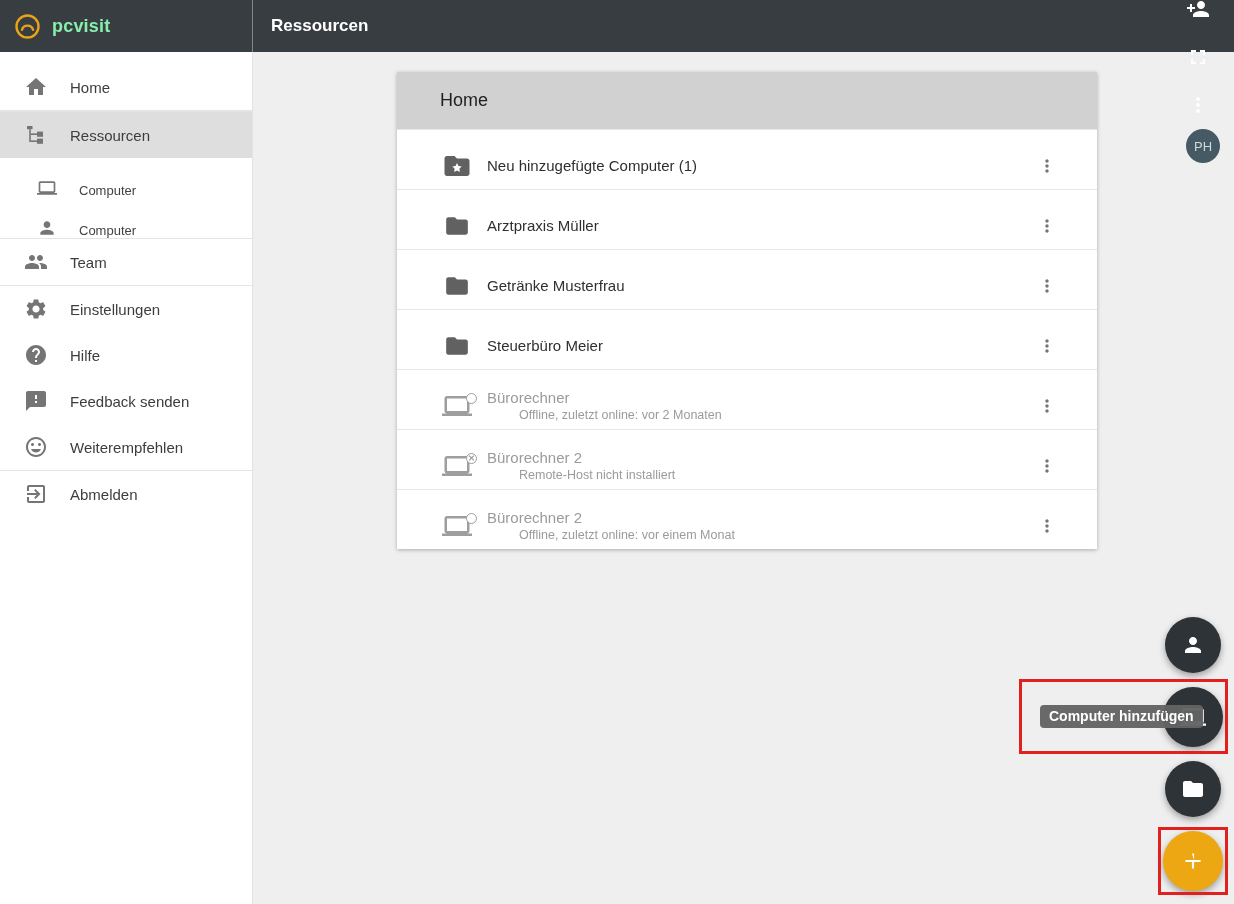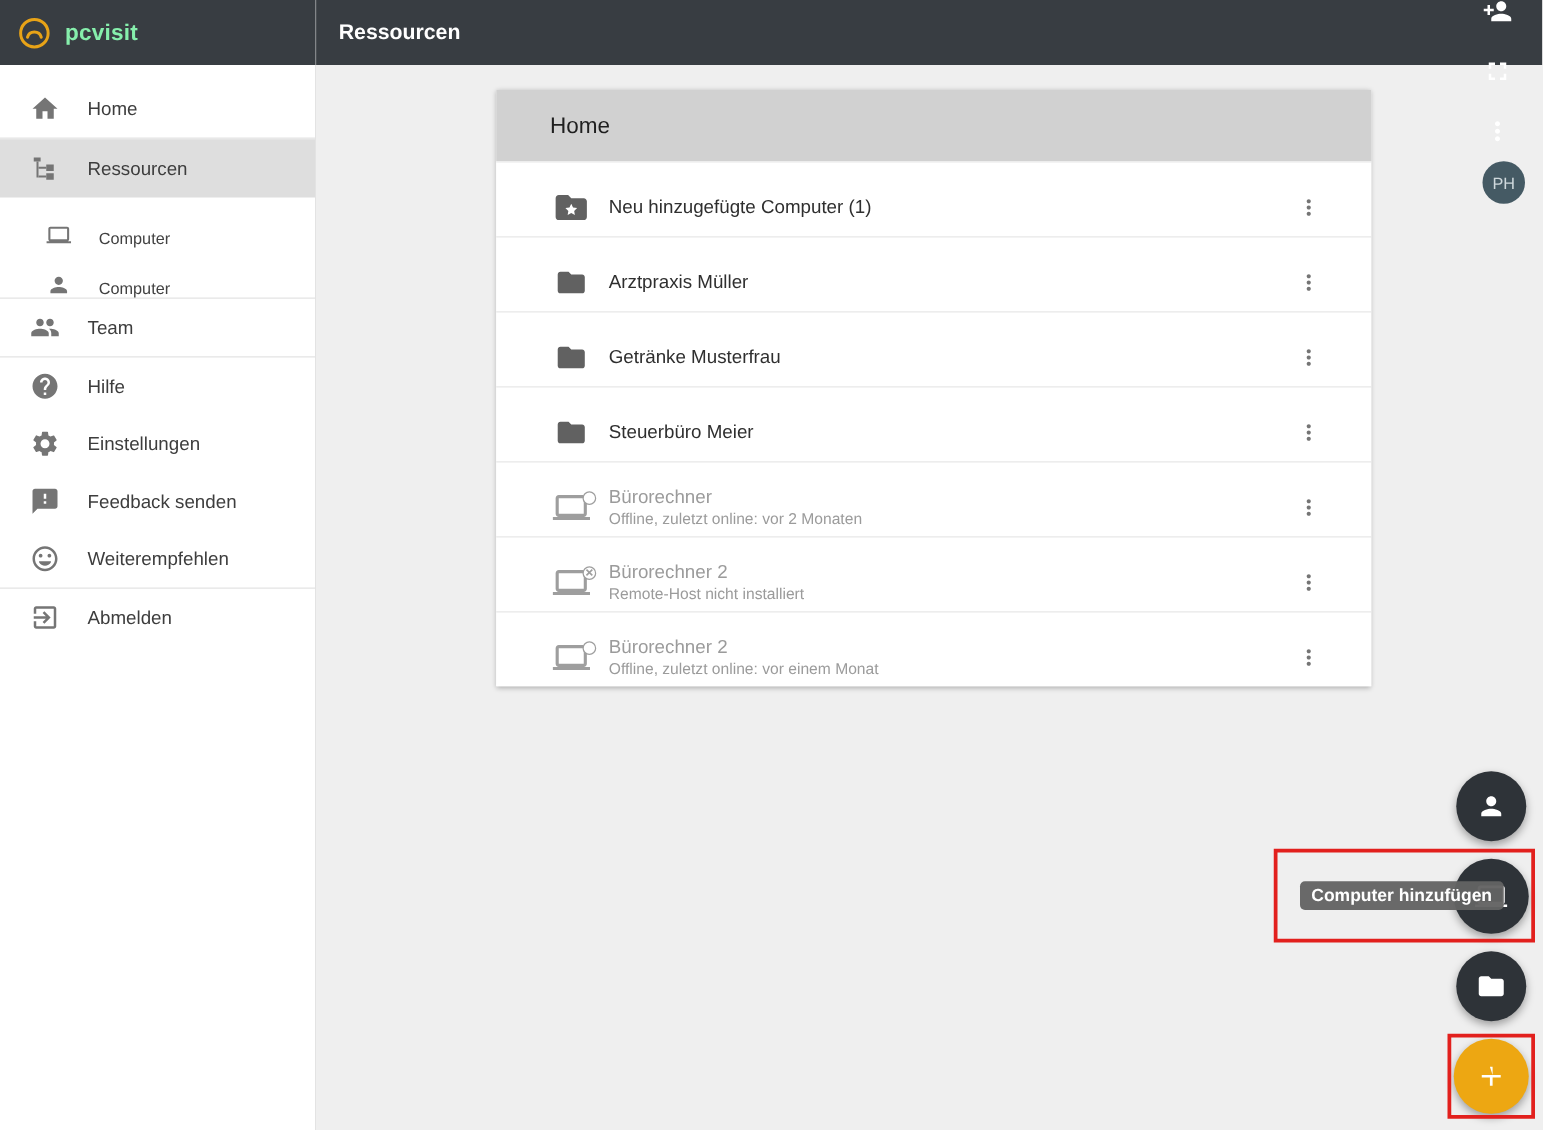--- a/index.html
+++ b/index.html
@@ -32,21 +32,21 @@
   .card-header{height:57px;background:#d1d1d1;display:flex;align-items:center;padding-left:43px;font-size:18px;color:#1f1f1f;}
   .row{height:60px;display:flex;align-items:center;padding:12px 36px 0 42px;border-top:1px solid #e7e7e7;background:#fff;cursor:pointer;}
   .row:first-of-type{border-top:none;}
   .row-icon{width:36px;margin-right:12px;display:flex;align-items:center;justify-content:center;position:relative;flex:none;}
   .row-icon svg{display:block;}
   .ic-dark{color:#616161;}
   .ic-mut{color:#9e9e9e;}
   .badge{position:absolute;top:2px;right:-2px;width:11px;height:11px;border:1.5px solid #9e9e9e;border-radius:50%;background:#fff;display:flex;align-items:center;justify-content:center;}
   .row-text{display:flex;flex-direction:column;justify-content:center;gap:2px;min-width:0;}
   .row-title{font-size:15px;color:#2f2f2f;}
-  .row-sub{font-size:12.5px;color:#9b9b9b;}
+  .row-sub{font-size:12.5px;color:#9b9b9b;margin-left:32px;}
   .muted .row-title{color:#9b9b9b;}
   .dots{margin-left:auto;width:28px;height:40px;display:flex;align-items:center;justify-content:center;background:none;border:none;cursor:pointer;padding:0;}
   .dots svg{color:#757575;}
 
   
   .fab{position:absolute;border-radius:50%;border:none;cursor:pointer;display:flex;align-items:center;justify-content:center;box-shadow:0 3px 7px rgba(0,0,0,.35);background:#2e3338;z-index:40;}
   .fab svg{color:#fff;}
   .fab-user{left:1165px;top:617px;width:56px;height:56px;}
   .fab-computer{left:1163px;top:687px;width:60px;height:60px;}
   .fab-folder{left:1165px;top:761px;width:56px;height:56px;}
@@ -209,29 +209,29 @@
     <div class="sdiv"></div>
     <div class="mi">
       <svg width="24" height="24">
           <use href="#i-people"></use>
         </svg>
       <span>Team</span>
     </div>
     <div class="sdiv"></div>
     <div class="mi">
       <svg width="24" height="24">
+          <use href="#i-gear"></use>
+        </svg>
+      <span>Einstellungen</span>
+    </div>
+    <div class="mi">
+      <svg width="24" height="24">
           <use href="#i-help"></use>
         </svg>
       <span>Hilfe</span>
-    </div>
-    <div class="mi">
-      <svg width="24" height="24">
-          <use href="#i-gear"></use>
-        </svg>
-      <span>Einstellungen</span>
     </div>
     <div class="mi">
       <svg width="24" height="24">
           <use href="#i-feedback"></use>
         </svg>
       <span>Feedback senden</span>
     </div>
     <div class="mi">
       <svg width="24" height="24">
           <use href="#i-smiley"></use>

